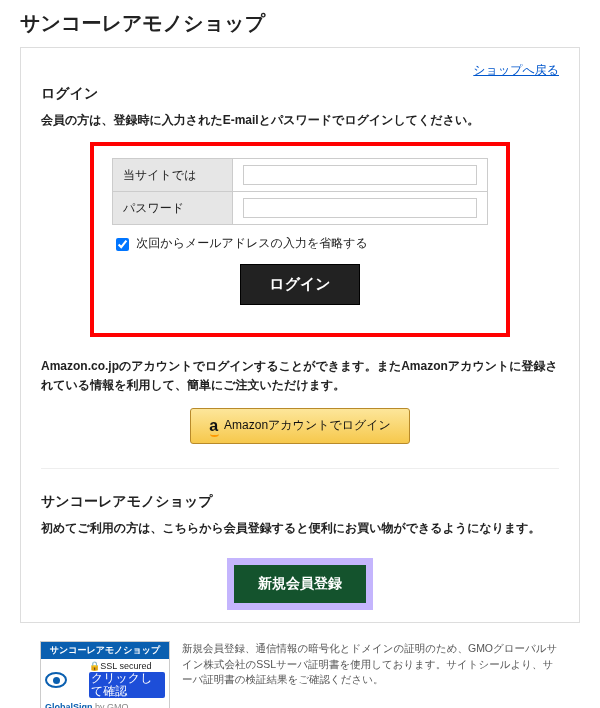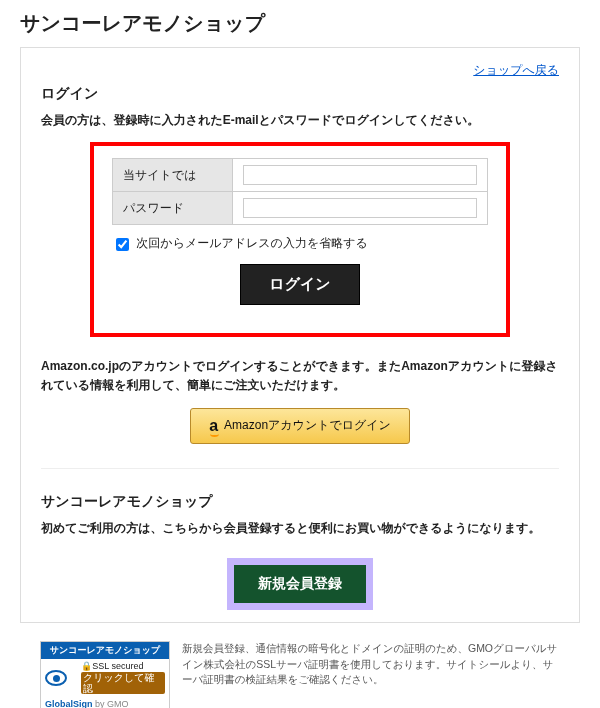--- a/index.html
+++ b/index.html
@@ -156,21 +156,21 @@
       color: #fff;
       text-align: center;
       padding: 2px 0;
       font-size: 9px;
       font-weight: bold;
     }
     .seal-mid {
       display: flex;
       align-items: center;
       padding: 3px 4px;
-      gap: 14px;
+      gap: 22px;
     }
     .seal-eye {
       width: 22px; height: 16px;
       border-radius: 50%;
       border: 2px solid #0a5fb0;
       position: relative;
       flex-shrink: 0;
     }
     .seal-eye::after {
       content: "";
@@ -178,23 +178,23 @@
       width: 7px; height: 7px;
       background: #0a5fb0;
       border-radius: 50%;
       top: 3px; left: 6px;
     }
     .seal-ssl {
       line-height: 1.1;
     }
     .seal-ssl .lock { color: #d4a100; }
     .seal-ssl-green {
-      background: #a16207;
-      color: #fff;
-      font-size: 10px;
+      background: #1d4ed8;
+      color: #fff;
+      font-size: 12px;
       padding: 0 2px;
       border-radius: 2px;
       display: inline-block;
     }
     .seal-bot {
       padding: 1px 4px 3px;
       font-size: 9px;
       color: #0a5fb0;
       font-weight: bold;
     }

